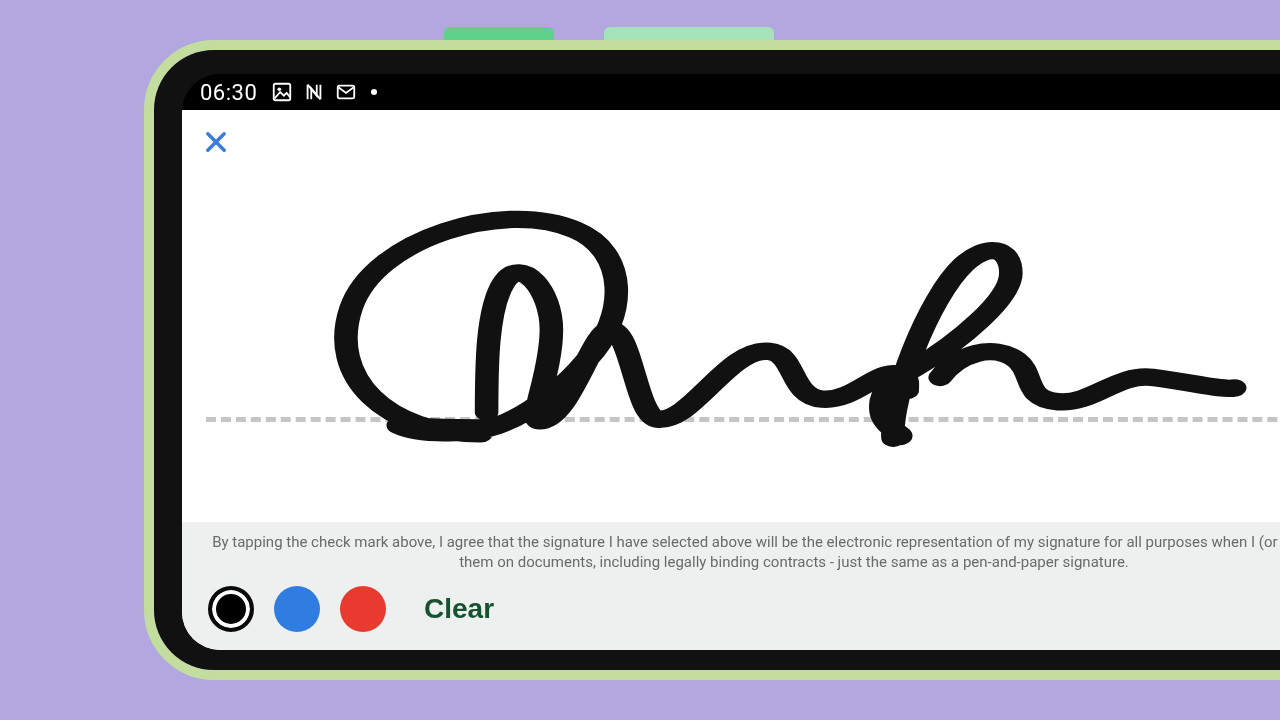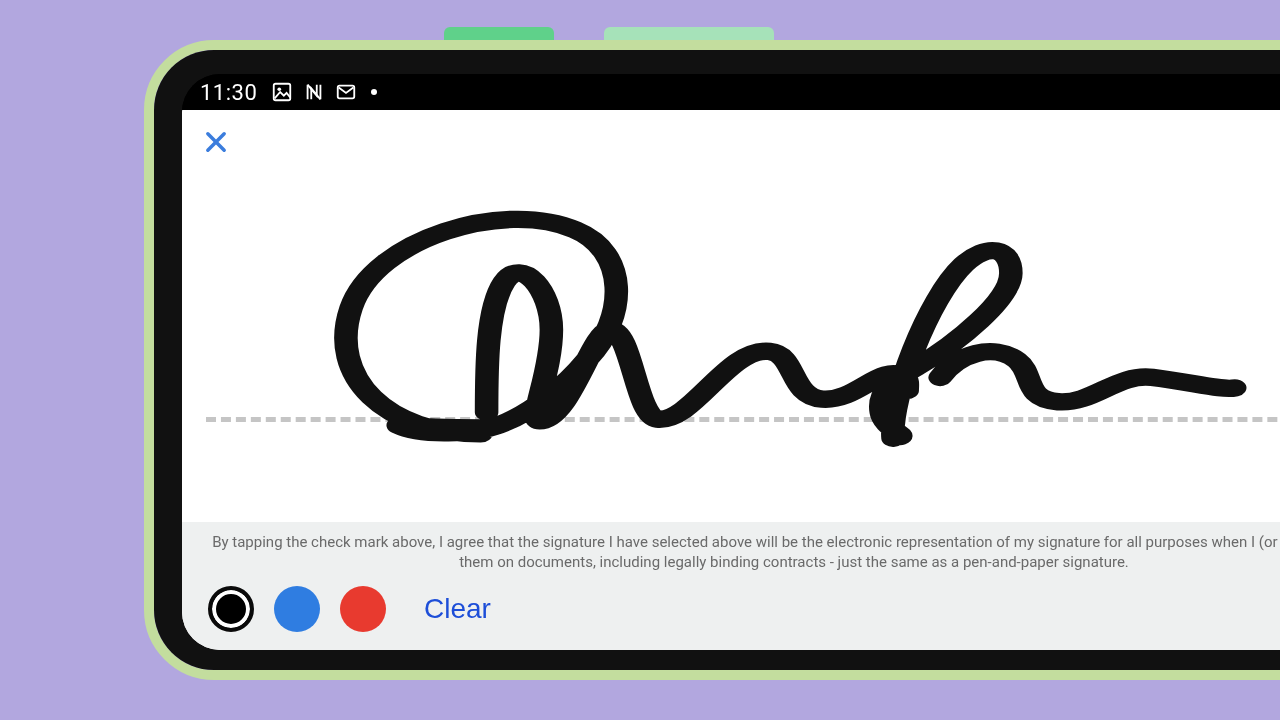--- a/index.html
+++ b/index.html
@@ -140,41 +140,42 @@
   }
   .swatch.selected {
     border: 4px solid #0a0a0a;
     box-shadow: inset 0 0 0 4px #fff;
   }
   .swatch.black { background: #000; }
   .swatch.blue  { background: #2f7de1; }
   .swatch.red   { background: #e83a2f; }
   .clear-btn {
     font-size: 28px;
-    color: #1d4ed8;
+    color: #14532d;
     background: none;
     border: none;
     cursor: pointer;
     padding: 4px 10px;
     margin-left: 8px;
+    font-weight: bold;
   }
 </style>
 </head>
 <body>
 
 <div class="phone-wrap">
   <div class="hw-btn a"></div>
   <div class="hw-btn b"></div>
 
   <div class="phone-outer">
     <div class="phone-frame">
       <div class="phone-screen">
 
         <div class="status-bar">
-          <span class="time">11:30</span>
+          <span class="time">06:30</span>
 
           <svg class="sicon" viewBox="0 0 24 24">
             <rect x="3" y="3" width="18" height="18" rx="2" stroke="#fff" stroke-width="2" fill="none"></rect>
             <circle cx="9" cy="9" r="2"></circle>
             <path d="M4 19 L10 12 L14 16 L17 13 L21 18" stroke="#fff" stroke-width="2" fill="none"></path>
           </svg>
 
           <svg class="sicon" viewBox="0 0 24 24">
             <path d="M5 4 L5 20" stroke="#fff" stroke-width="2"></path>
             <path d="M5 4 L15 16 L15 4" stroke="#fff" stroke-width="2" fill="none"></path>

